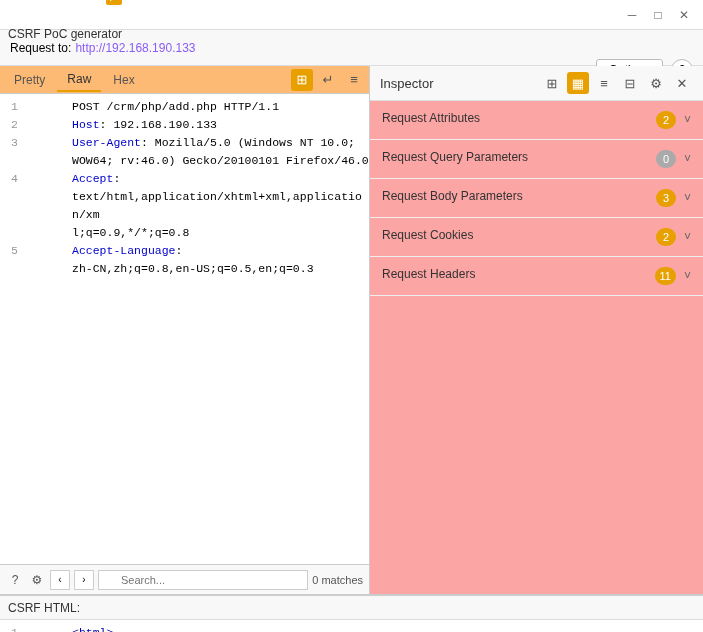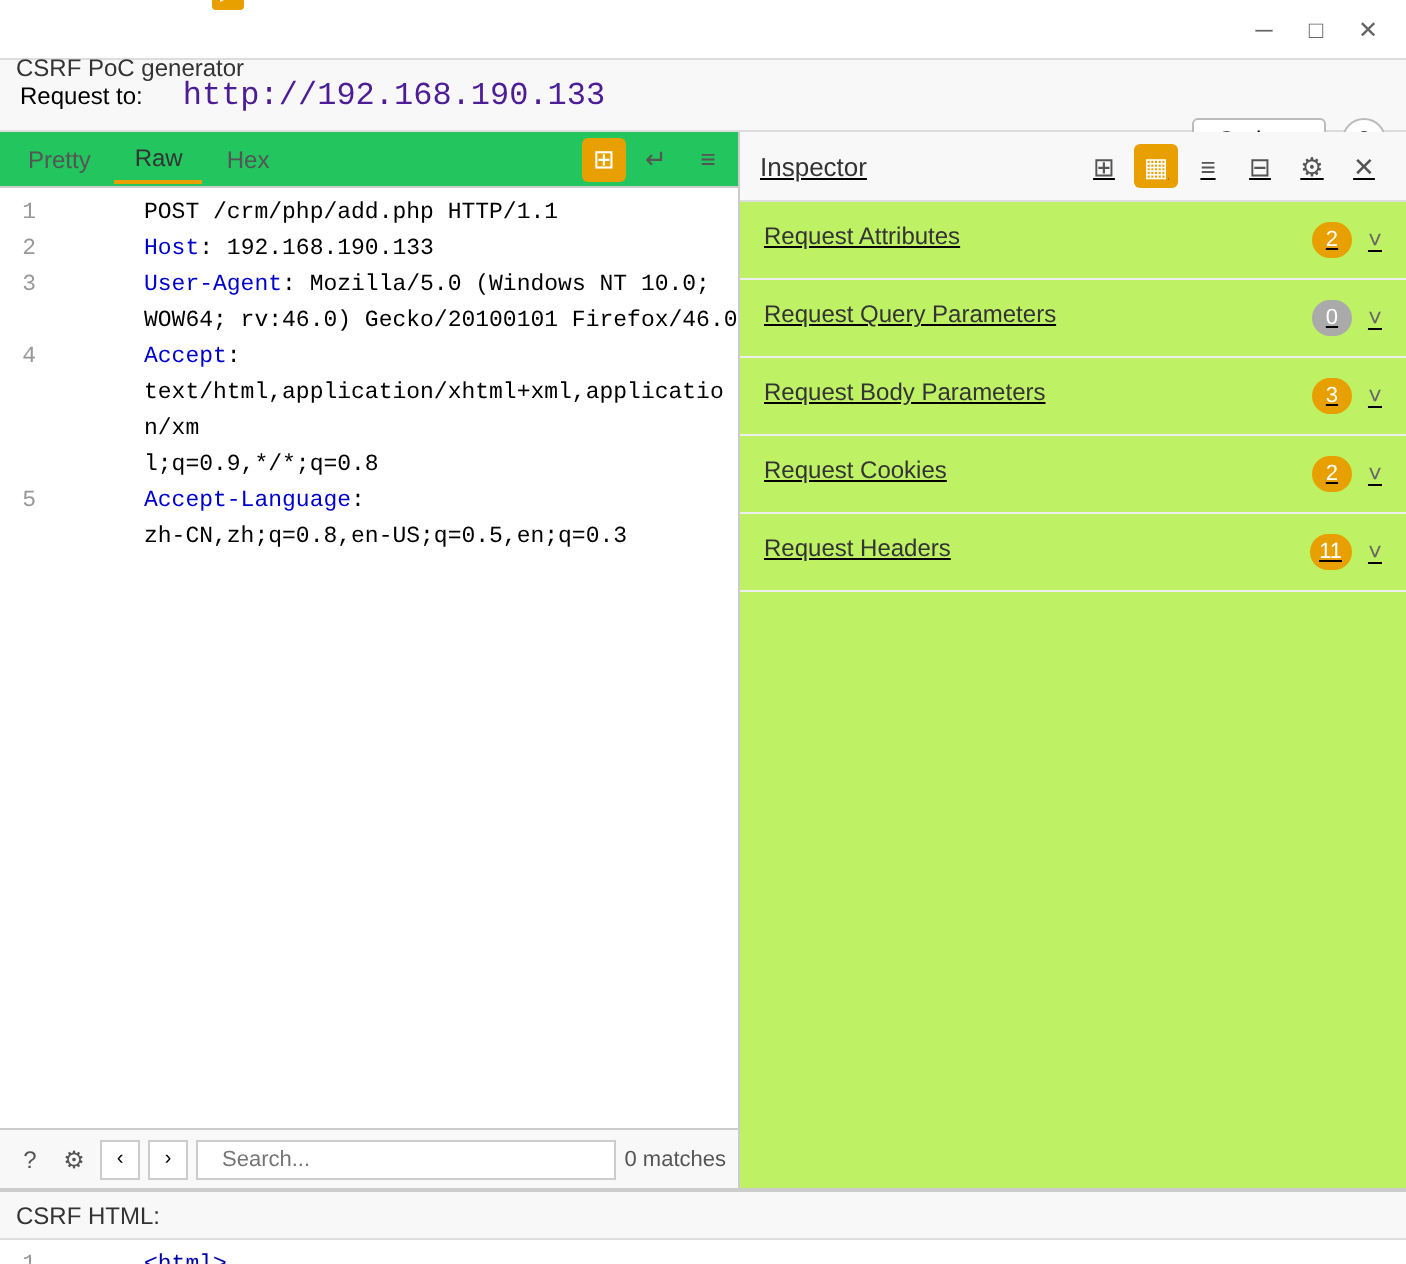--- a/index.html
+++ b/index.html
@@ -34,49 +34,49 @@
       border-radius: 50%; cursor: pointer; font-size: 12px; display: flex; align-items: center; justify-content: center;
     }
 
     
     .main-area { display: flex; height: calc(100% - 30px - 36px - 38px); }
 
     
     .left-panel { width: 370px; display: flex; flex-direction: column; border-right: 1px solid #ccc; }
 
     
-    .tabs { display: flex; align-items: center; background: #22c55e; border-bottom: 1px solid #ccc; height: 28px; padding: 0 4px; gap: 2px; }
+    .tabs { display: flex; align-items: center; background: #fdba74; border-bottom: 1px solid #ccc; height: 28px; padding: 0 4px; gap: 2px; }
     .tab { padding: 4px 10px; font-size: 12px; color: #555; cursor: pointer; border: none; background: none; }
     .tab.active { color: #333; border-bottom: 2px solid #e8a000; font-weight: 500; }
     .tab-icons { margin-left: auto; display: flex; gap: 4px; align-items: center; }
     .tab-icon-btn { width: 22px; height: 22px; background: none; border: none; cursor: pointer; display: flex; align-items: center; justify-content: center; color: #555; font-size: 13px; }
     .tab-icon-btn.active { background: #e8a000; color: white; border-radius: 3px; }
 
     
     .code-area { flex: 1; overflow-y: auto; background: white; padding: 4px 0; font-family: 'Courier New', monospace; font-size: 11.5px; }
     .code-line { display: flex; min-height: 18px; line-height: 18px; }
     .line-num { width: 24px; min-width: 24px; text-align: right; color: #999; padding-right: 6px; user-select: none; }
     .line-content { flex: 1; padding-left: 4px; white-space: pre-wrap; word-break: break-all; margin-left: 44px; }
     .header-key { color: #0000cc; }
 
     
     .search-bar {
       display: flex; align-items: center; border-top: 1px solid #ccc;
       background: #f8f8f8; height: 30px; padding: 0 6px; gap: 4px;
     }
     .search-icon-btn { width: 18px; height: 18px; background: none; border: none; cursor: pointer; color: #555; font-size: 12px; }
     .search-input {
-      flex: 1; border: 1px solid #ccc; height: 20px; padding: 0 12px;
+      flex: 1; border: 1px solid #ccc; height: 20px; padding: 0 22px;
       font-size: 11px; outline: none; background: white;
     }
     .match-count { font-size: 11px; color: #555; white-space: nowrap; }
     .nav-btn { width: 20px; height: 20px; background: none; border: 1px solid #ccc; cursor: pointer; display: flex; align-items: center; justify-content: center; font-size: 10px; background: white; }
 
     
-    .right-panel { flex: 1; display: flex; flex-direction: column; background: #bef264; text-decoration: underline; }
+    .right-panel { flex: 1; display: flex; flex-direction: column; background: #fca5a5; }
     .inspector-header { display: flex; align-items: center; justify-content: space-between; padding: 6px 10px; border-bottom: 1px solid #ddd; background: #f8f8f8; }
     .inspector-title { font-size: 13px; font-weight: 500; color: #333; }
     .inspector-icons { display: flex; gap: 4px; align-items: center; }
     .insp-icon-btn { width: 22px; height: 22px; background: none; border: none; cursor: pointer; display: flex; align-items: center; justify-content: center; color: #555; font-size: 13px; }
     .insp-icon-btn.active { background: #e8a000; color: white; border-radius: 3px; }
 
     
     .inspector-row {
       display: flex; align-items: flex-start; justify-content: space-between;
       padding: 10px 12px; border-bottom: 1px solid #eee; cursor: pointer;
@@ -110,23 +110,23 @@
     <span class="title-bar-title">CSRF PoC generator</span>
   </div>
   <div class="title-bar-controls">
     <button class="title-btn">─</button>
     <button class="title-btn">□</button>
     <button class="title-btn close">✕</button>
   </div>
 </div>
 
 <div class="request-bar">
-  <div style="display:flex;align-items:center;gap:20px;">
+  <div style="display:flex;align-items:center;gap:4px;">
     <span>Request to:</span>
-    <span style="color:#4c1d95;font-size:16px;font-family:Liberation Mono, monospace;">http://192.168.190.133</span>
+    <span style="color:#8b5cf6;font-size:12px;">http://192.168.190.133</span>
   </div>
   <div class="request-bar-right">
     <button class="options-btn">Options</button>
     <button class="help-btn">?</button>
   </div>
 </div>
 
 <div class="main-area">
 
   <div class="left-panel">

